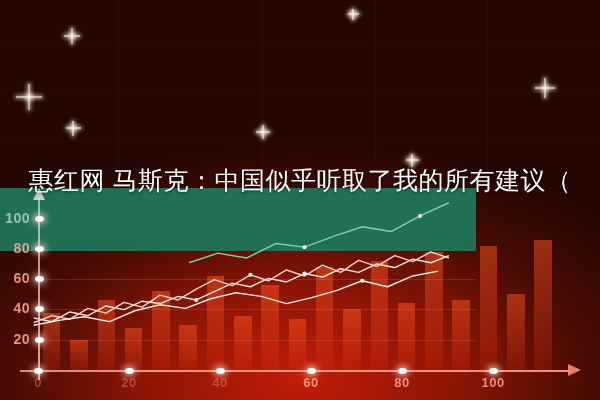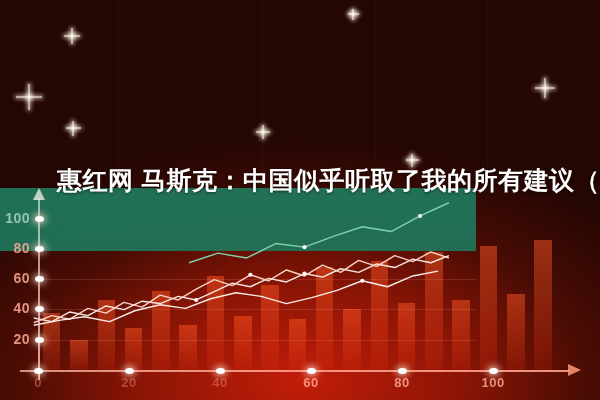--- a/index.html
+++ b/index.html
@@ -61,22 +61,22 @@
 
   .ylabel{position:absolute;font-size:14px;font-weight:700;letter-spacing:.5px;
     text-align:right;width:34px;}
   .xlabel{position:absolute;font-size:13px;font-weight:700;letter-spacing:.5px;
     text-align:center;width:40px;color:rgba(255,170,150,.82);}
 
   
   .lines{position:absolute;inset:0;}
 
   
-  .title{position:absolute;left:0;right:0;top:158px;text-align:right;
-    color:#ffffff;font-size:25px;line-height:44px;font-weight:700;
+  .title{position:absolute;left:0;right:0;top:158px;text-align:center;
+    color:#ffffff;font-size:25px;line-height:44px;font-weight:400;
     letter-spacing:.5px;
     text-shadow:0 1px 3px rgba(0,0,0,.55);}
   .title-line{display:block;white-space:nowrap;}
 </style>
 </head>
 <body>
 
 <div id="stage">
 
   <div class="bg-base"></div>

